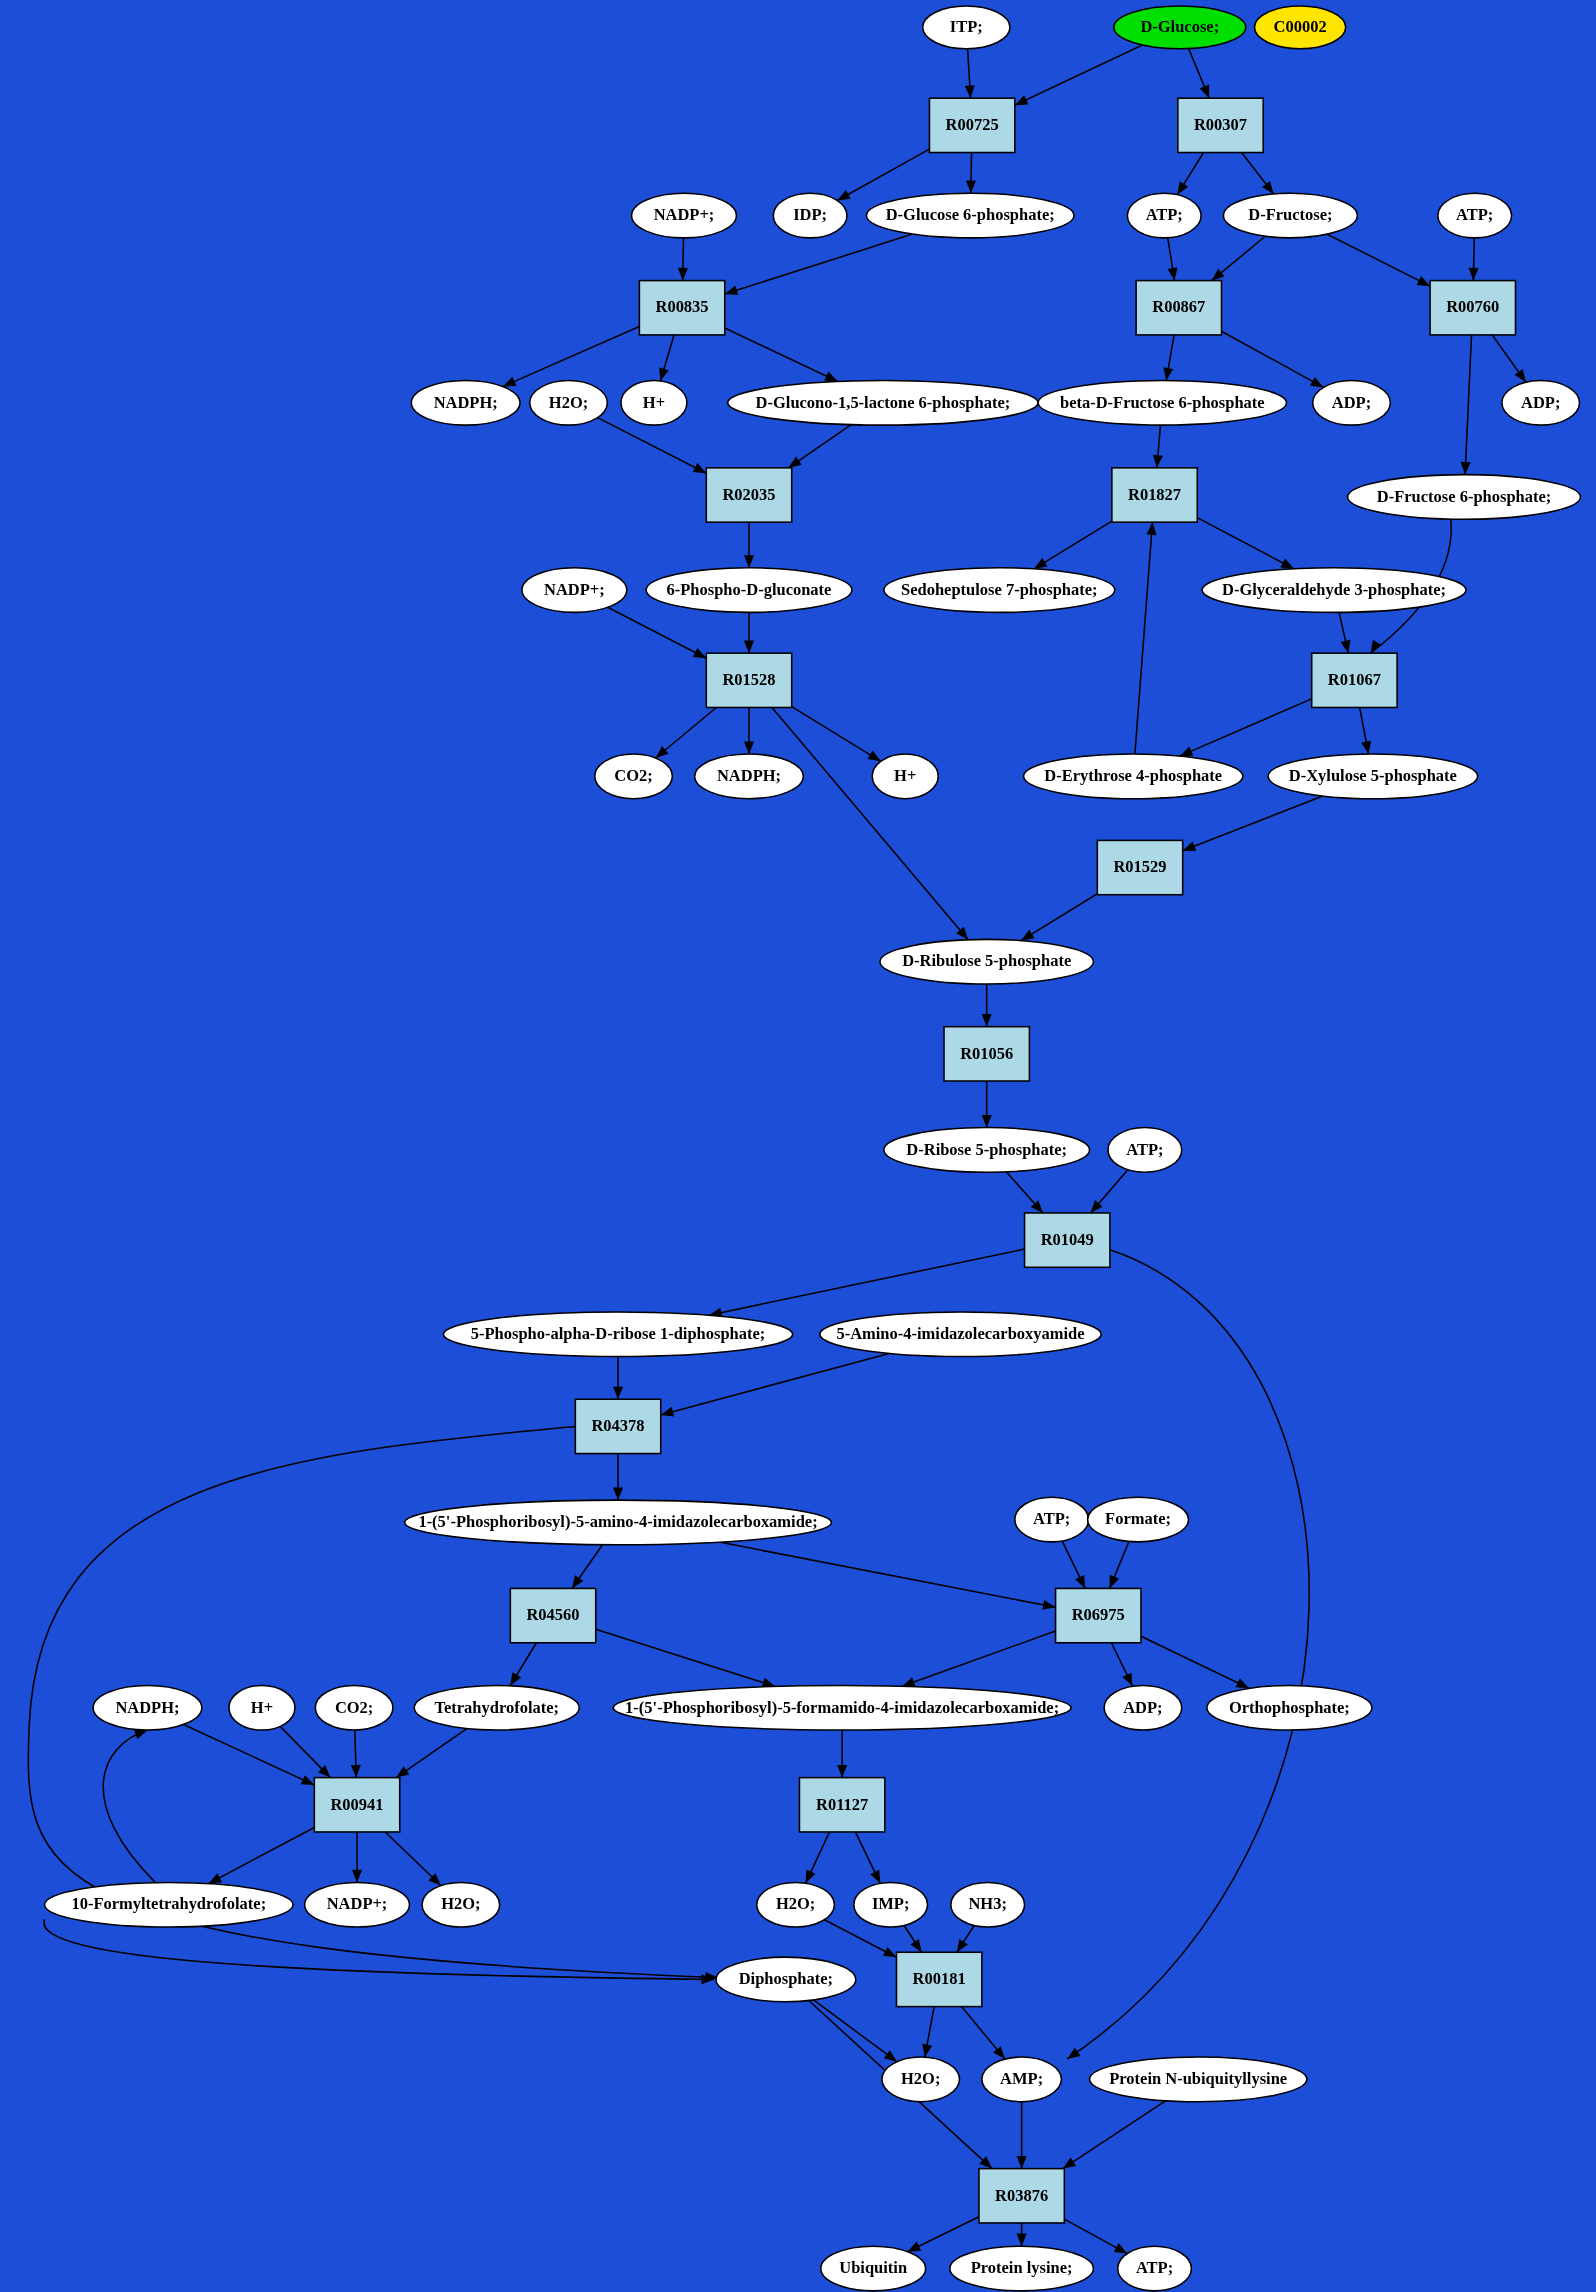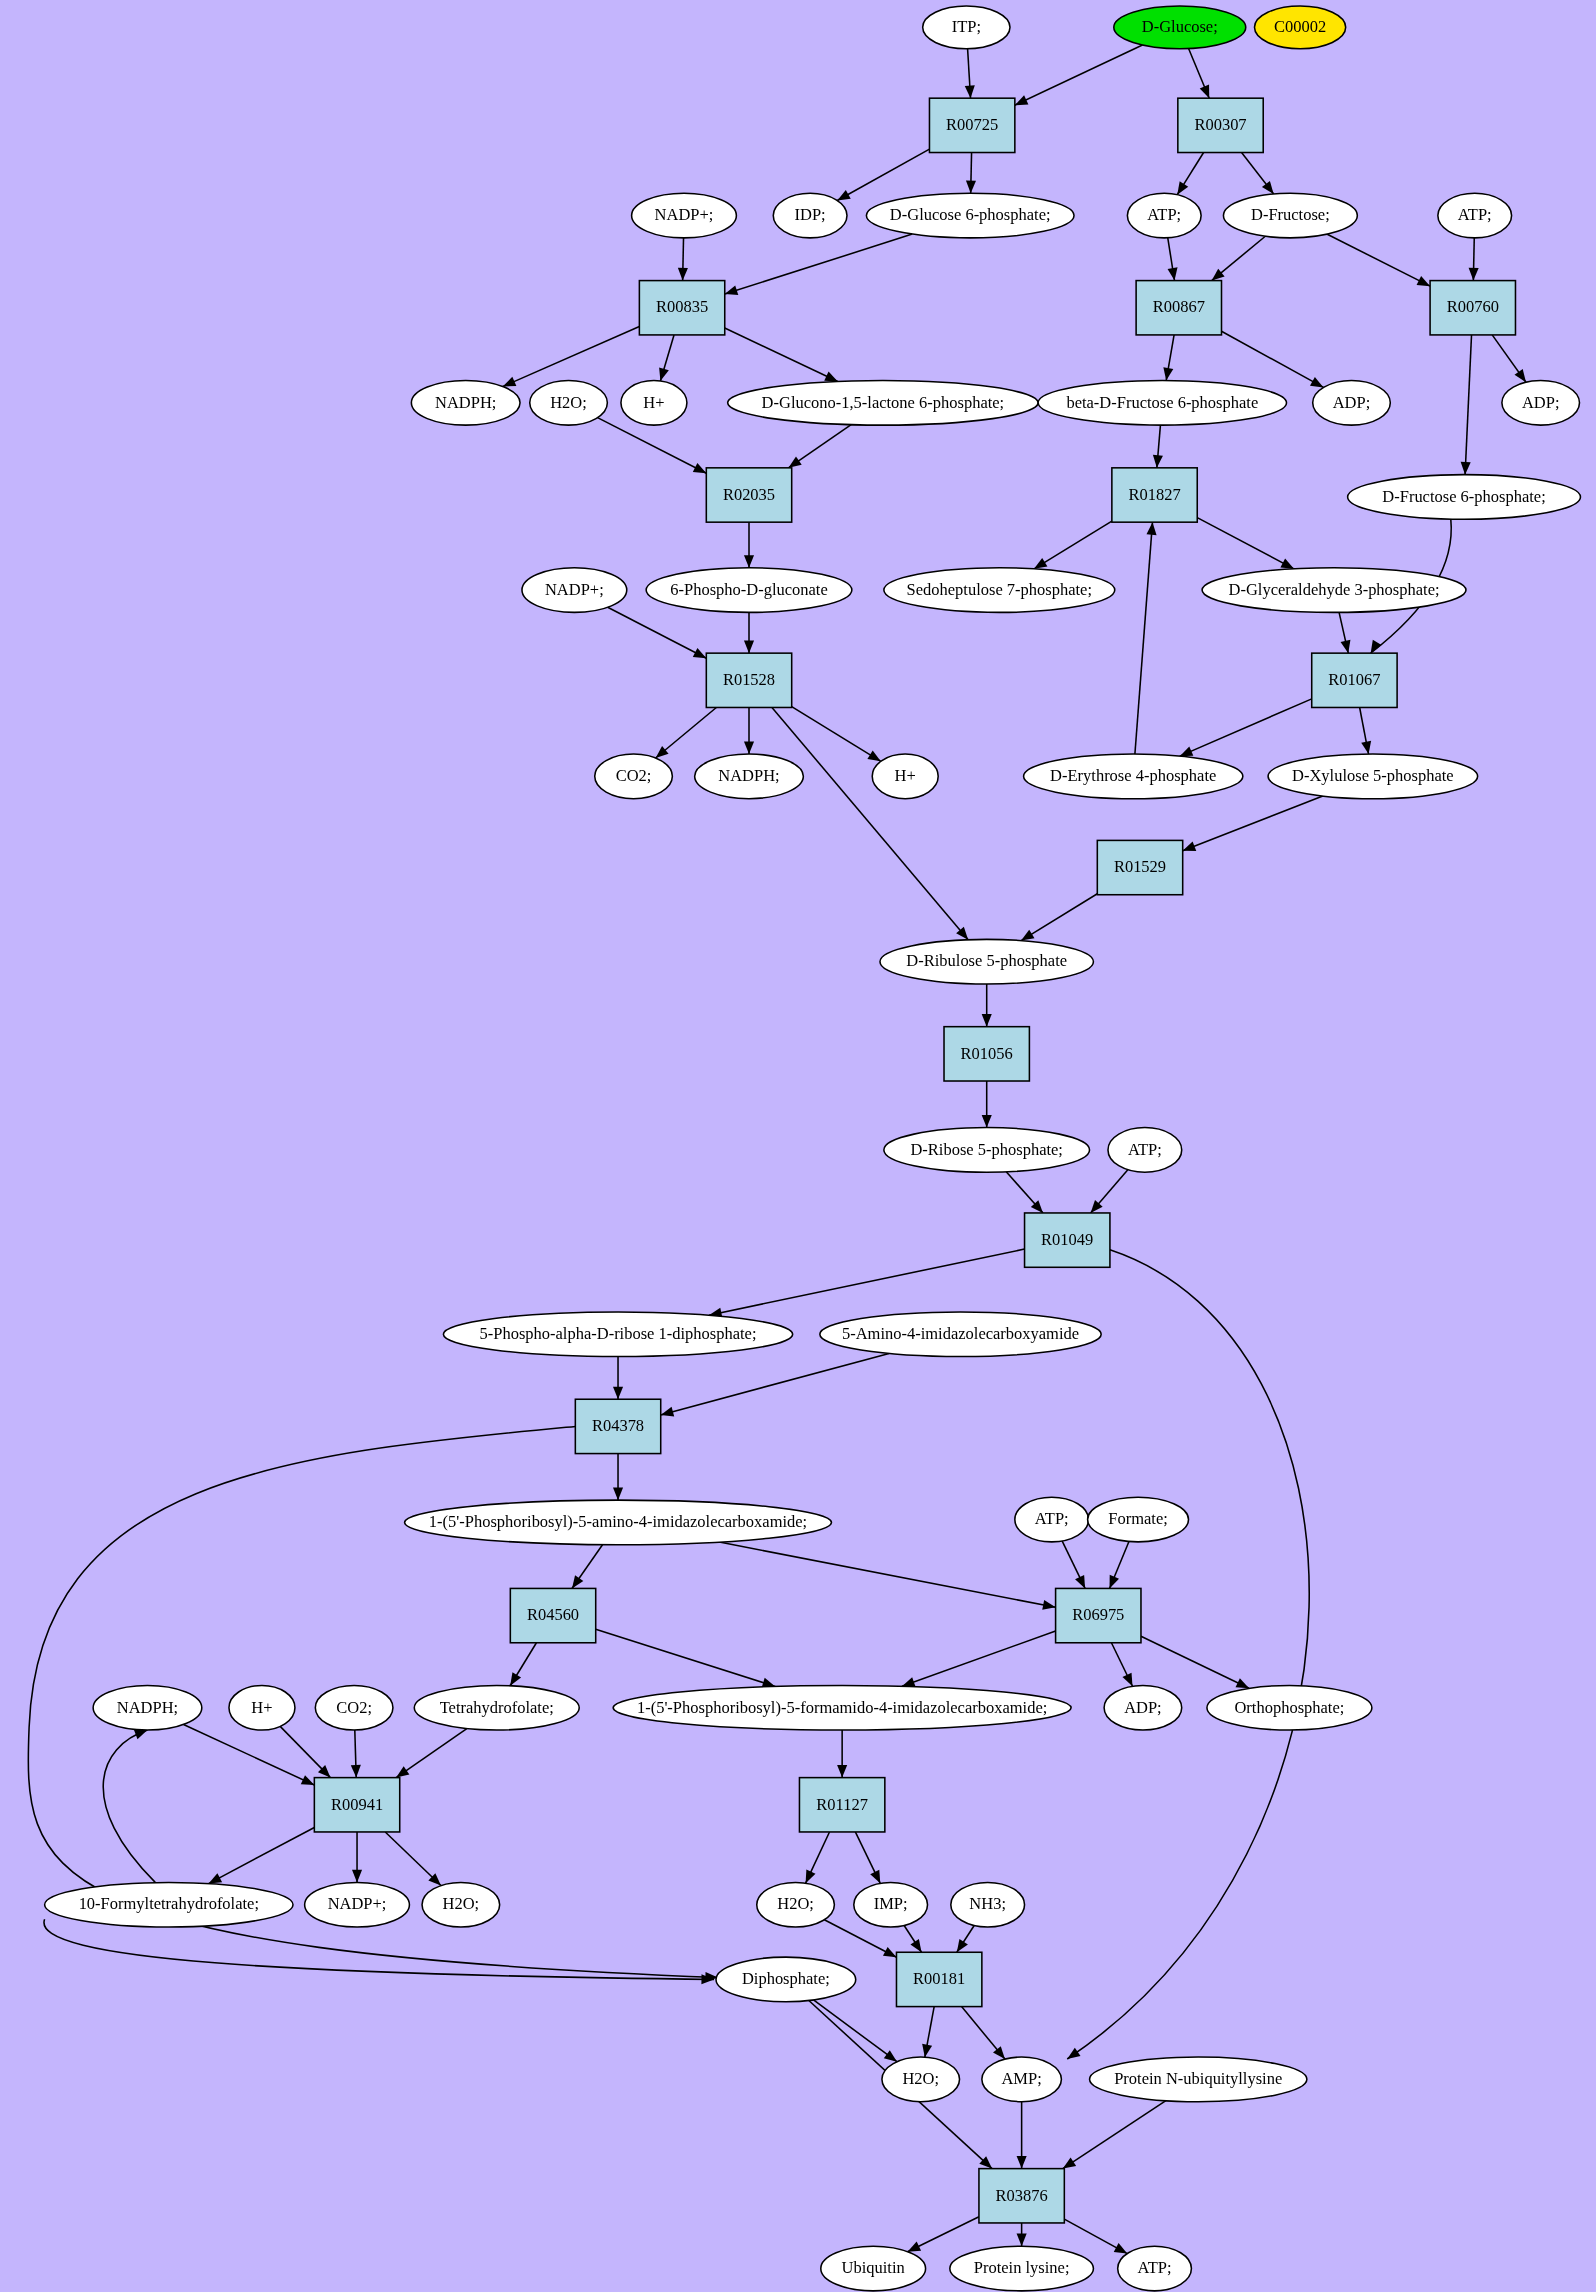--- a/index.html
+++ b/index.html
@@ -1,17 +1,17 @@
 <!DOCTYPE html>
 <html><head>
 <meta charset="utf-8">
 <style>
   html,body{margin:0;padding:0;background:#ffffff;}
-  #canvas{position:relative;width:1596px;height:2293px;background:#c4b5fd;
-          font-family:"Liberation Serif","DejaVu Serif",serif;}
+  #canvas{position:relative;width:1596px;height:2293px;background:#1d4ed8;
+          font-family:"Liberation Serif","DejaVu Serif",serif;font-weight:bold;}
   svg{position:absolute;top:0;left:0;width:1596px;height:2293px;}
   .edge{fill:none;stroke:#000000;stroke-width:1.6;}
   .arrowhead{fill:#000000;stroke:none;}
   .node-ell{stroke:#000000;stroke-width:1.6;fill:#ffffff;}
   .node-ell.green{fill:#00e000;}
   .node-ell.yellow{fill:#ffe500;}
   .node-rect{stroke:#000000;stroke-width:1.6;fill:#add8e6;}
   .lbl{font-family:"Liberation Serif","DejaVu Serif",serif;
        text-anchor:middle;dominant-baseline:middle;fill:#000000;}
 </style>

